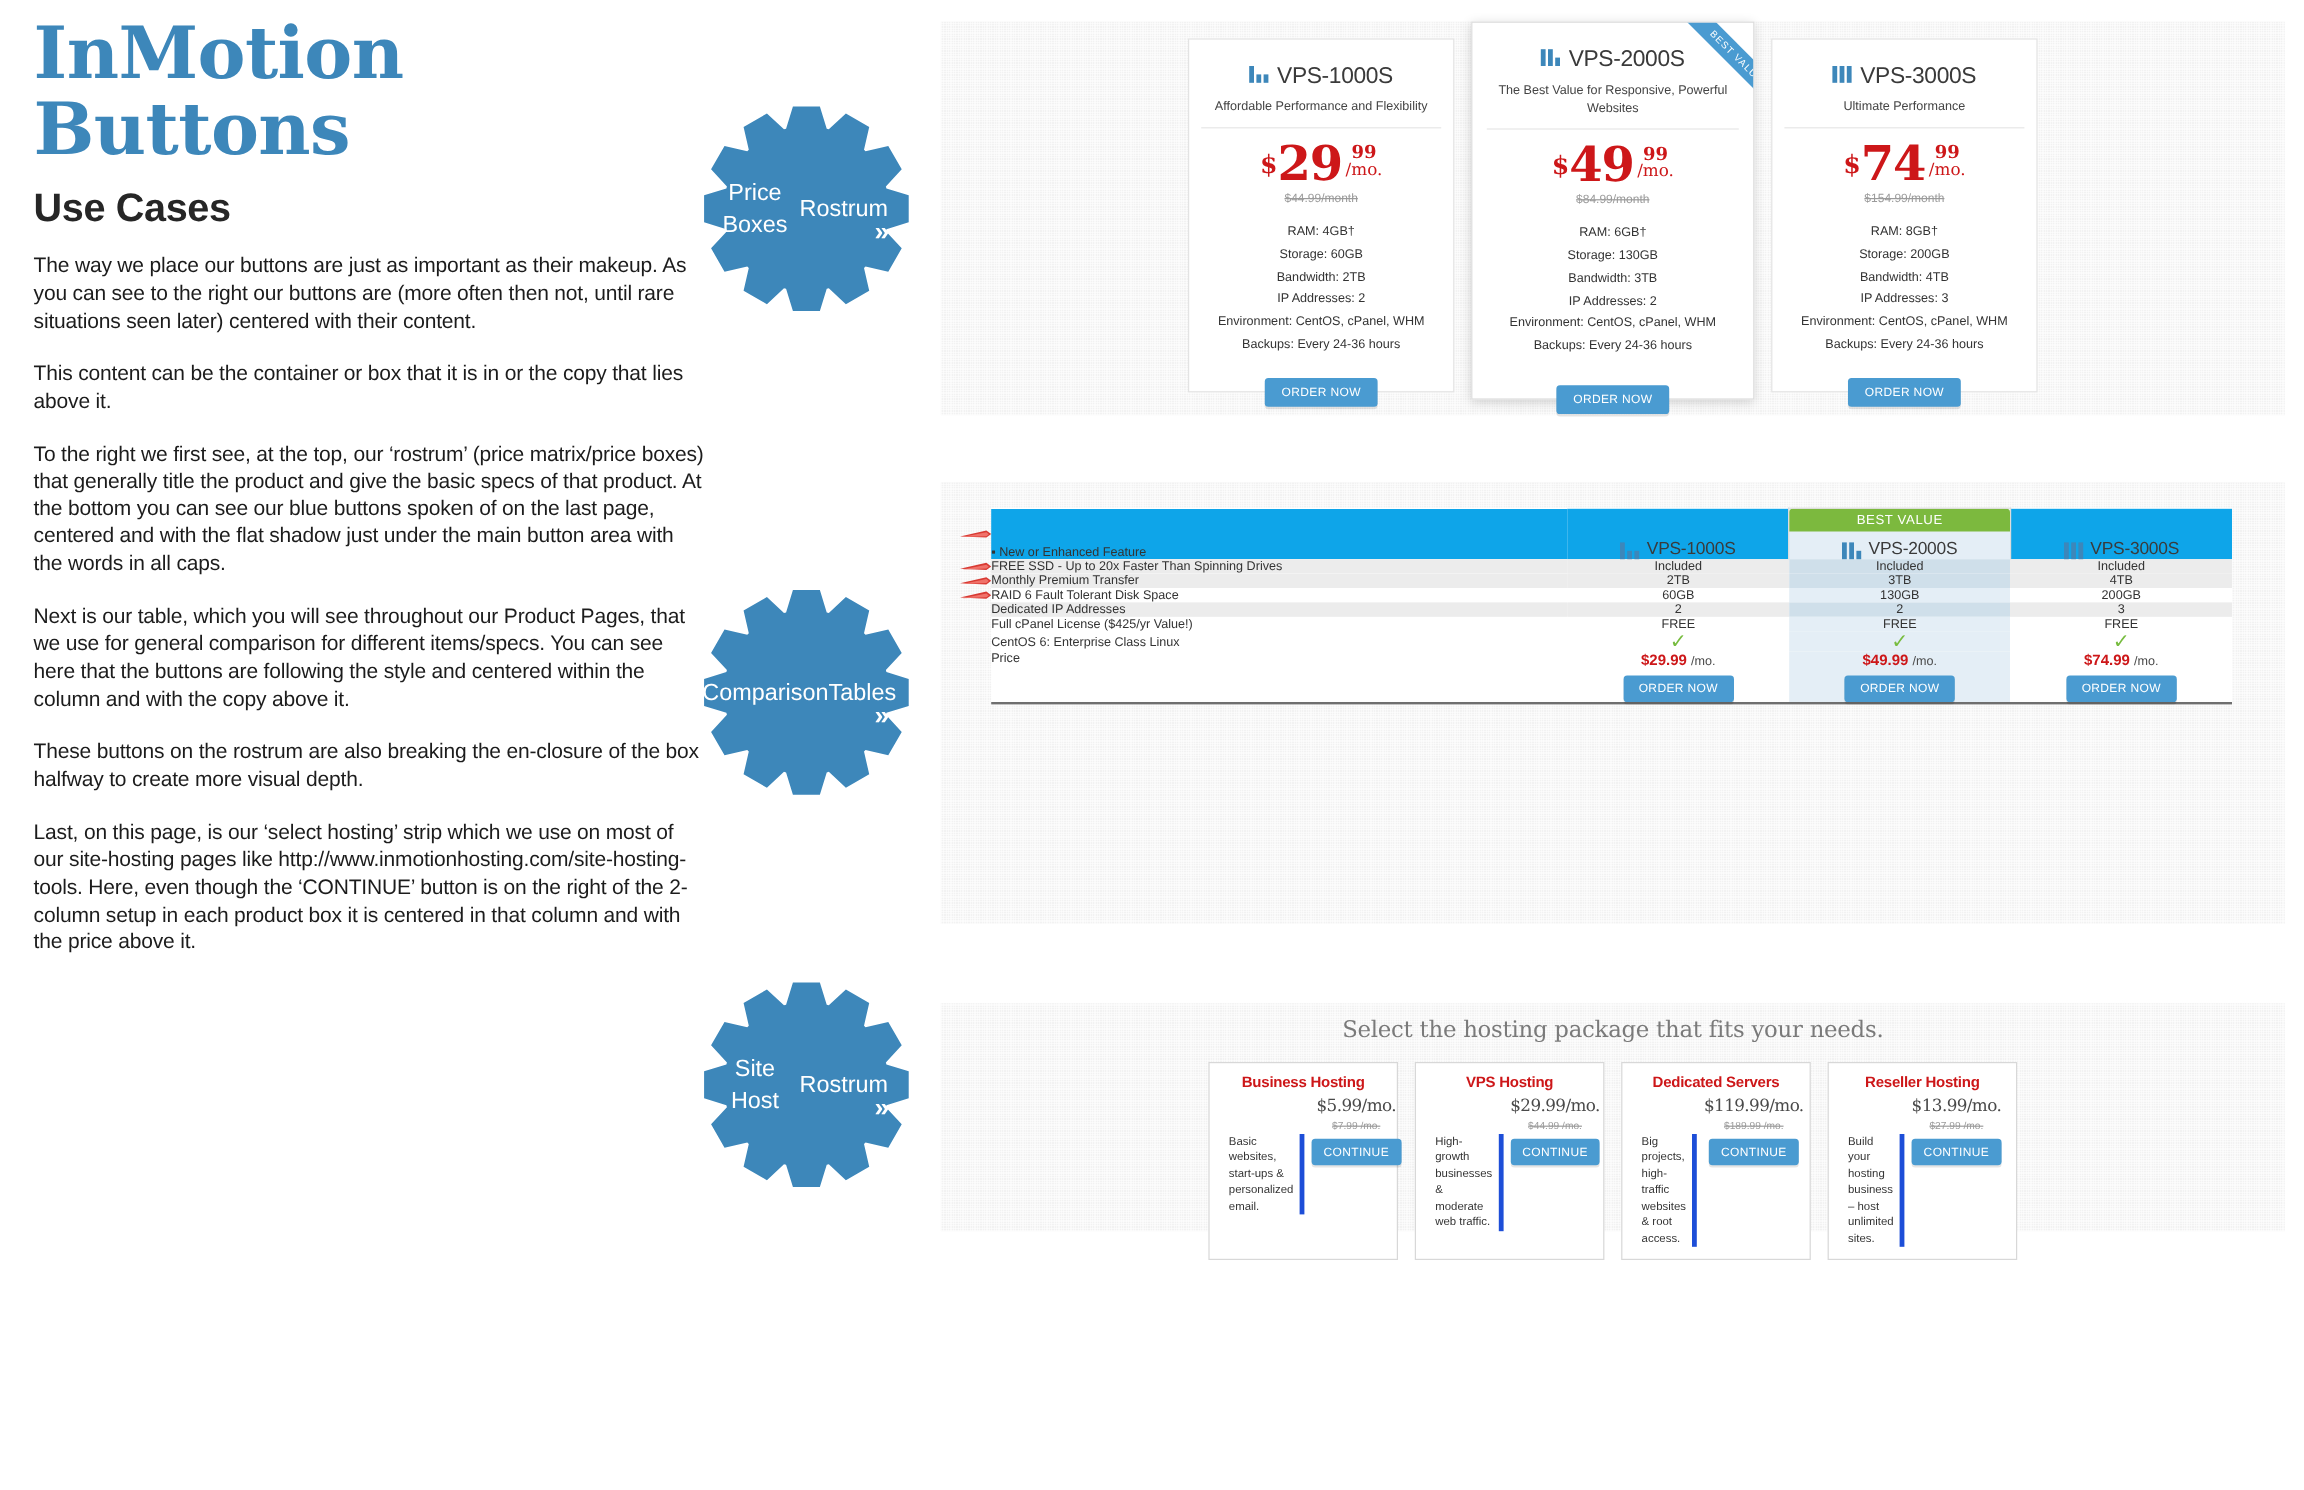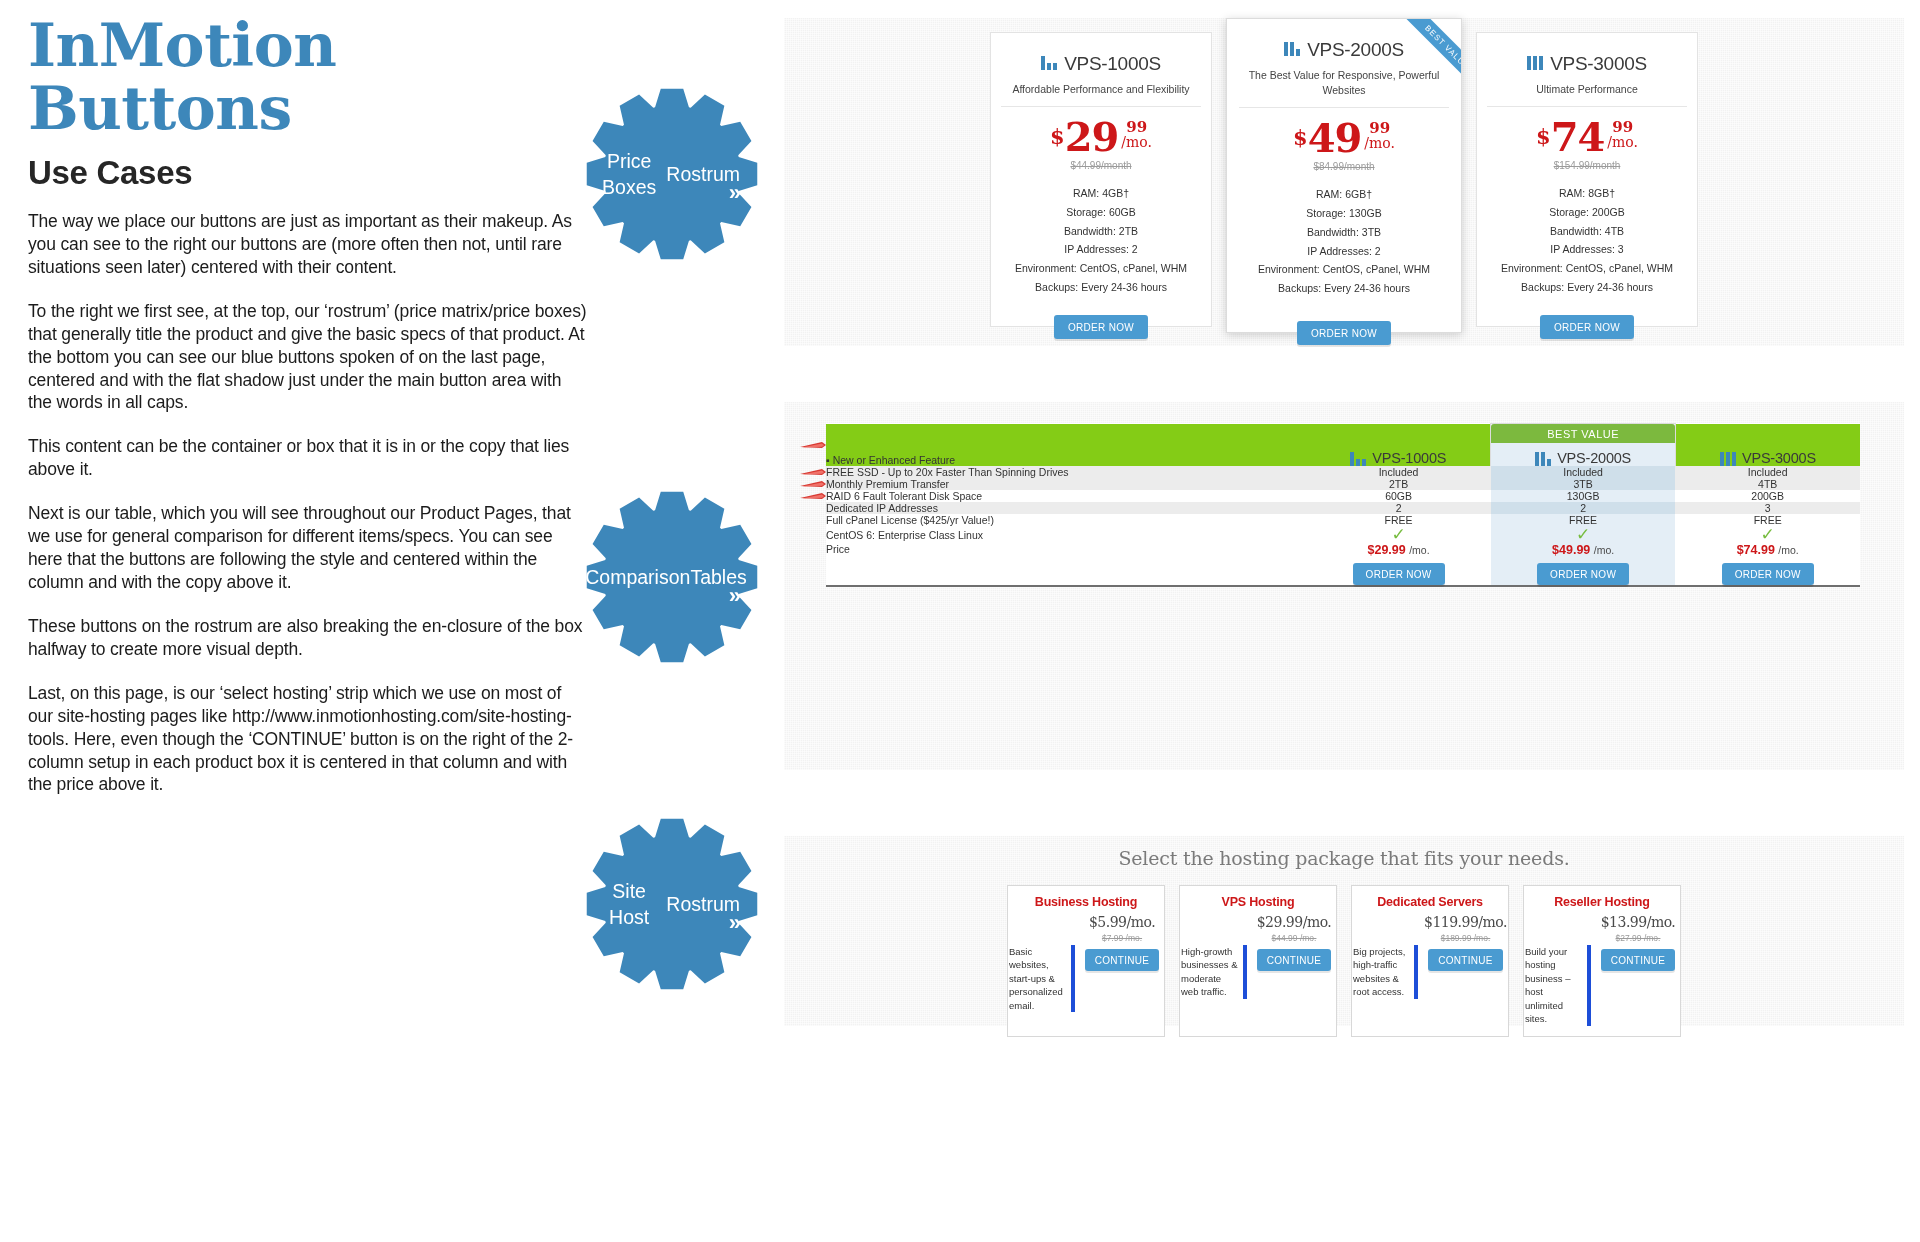--- a/index.html
+++ b/index.html
@@ -202,21 +202,21 @@
   .ct-val {
     width: 176px;
     font-size: 10.5px;
     color: #333;
     text-align: center;
     padding: 8px 4px;
   }
   tr.alt td { background: #ececec; }
   tr.alt td.hl { background: #cfdfea; }
   td.hl { background: #e4eef6; }
-  .ct-head td { background: #84cc16; vertical-align: bottom; padding-bottom: 10px; }
+  .ct-head td { background: #0ea5e9; vertical-align: bottom; padding-bottom: 10px; }
   .ct-head td.hl {
     background: #e4eef6;
     border-top: 1px solid #dcdcdc;
     border-left: 1px solid #dcdcdc;
     border-right: 1px solid #dcdcdc;
     border-radius: 2px 2px 0 0;
   }
   .ct-colname {
     display: flex; align-items: center; justify-content: center; gap: 6px;
     font-size: 14.5px; color: #3a3a3a;
@@ -261,21 +261,21 @@
     letter-spacing: -0.2px;
   }
   .sh-row {
     display: flex; justify-content: center; gap: 14px;
     margin-top: 16px;
   }
   .sh-card {
     width: 158px;
     background: #fff;
     border: 1px solid #d8d8d8;
-    padding: 9px 1px 10px;
+    padding: 9px 16px 10px;
   }
   .sh-title {
     text-align: center;
     color: #cd1719;
     font-size: 12.5px;
     font-weight: bold;
     margin-bottom: 5px;
     letter-spacing: -0.2px;
   }
   .sh-cols { display: flex; gap: 6px; }
@@ -310,22 +310,22 @@
 </head>
 <body>
 
 <div id="page">
 
   <div id="left-col">
     <h1 class="main-title">InMotion Buttons</h1>
     <h2 class="sub-title">Use Cases</h2>
     <div class="body-copy" id="body-copy">
         <p>The way we place our buttons are just as important as their makeup. As you can see to the right our buttons are (more often then not, until rare situations seen later) centered with their content.</p>
+        <p>This content can be the container or box that it is in or the copy that lies above it.</p>
         <p>To the right we first see, at the top, our ‘rostrum’ (price matrix/price boxes) that generally title the product and give the basic specs of that product. At the bottom you can see our blue buttons spoken of on the last page, centered and with the flat shadow just under the main button area with the words in all caps.</p>
-        <p>This content can be the container or box that it is in or the copy that lies above it.</p>
         <p>Next is our table, which you will see throughout our Product Pages, that we use for general comparison for different items/specs. You can see here that the buttons are following the style and centered within the column and with the copy above it.</p>
         <p>These buttons on the rostrum are also breaking the en-closure of the box halfway to create more visual depth.</p>
         <p>Last, on this page, is our ‘select hosting’ strip which we use on most of our site-hosting pages like http://www.inmotionhosting.com/site-hosting-tools. Here, even though the ‘CONTINUE’ button is on the right of the 2-column setup in each product box it is centered in that column and with the price above it.</p>
       </div>
   </div>
 
   <div class="gear" id="gear-1">
     <svg viewBox="0 0 100 100">
       <path class="gp" fill="#3d87ba" d="M99.57,43.47L99.57,56.53L88.77,59.85L88.50,60.86L96.19,69.13L89.67,80.44L78.65,77.91L77.91,78.65L80.44,89.67L69.13,96.19L60.86,88.50L59.85,88.77L56.53,99.57L43.47,99.57L40.15,88.77L39.14,88.50L30.87,96.19L19.56,89.67L22.09,78.65L21.35,77.91L10.33,80.44L3.81,69.13L11.50,60.86L11.23,59.85L0.43,56.53L0.43,43.47L11.23,40.15L11.50,39.14L3.81,30.87L10.33,19.56L21.35,22.09L22.09,21.35L19.56,10.33L30.87,3.81L39.14,11.50L40.15,11.23L43.47,0.43L56.53,0.43L59.85,11.23L60.86,11.50L69.13,3.81L80.44,10.33L77.91,21.35L78.65,22.09L89.67,19.56L96.19,30.87L88.50,39.14L88.77,40.15Z"></path>
     </svg>

